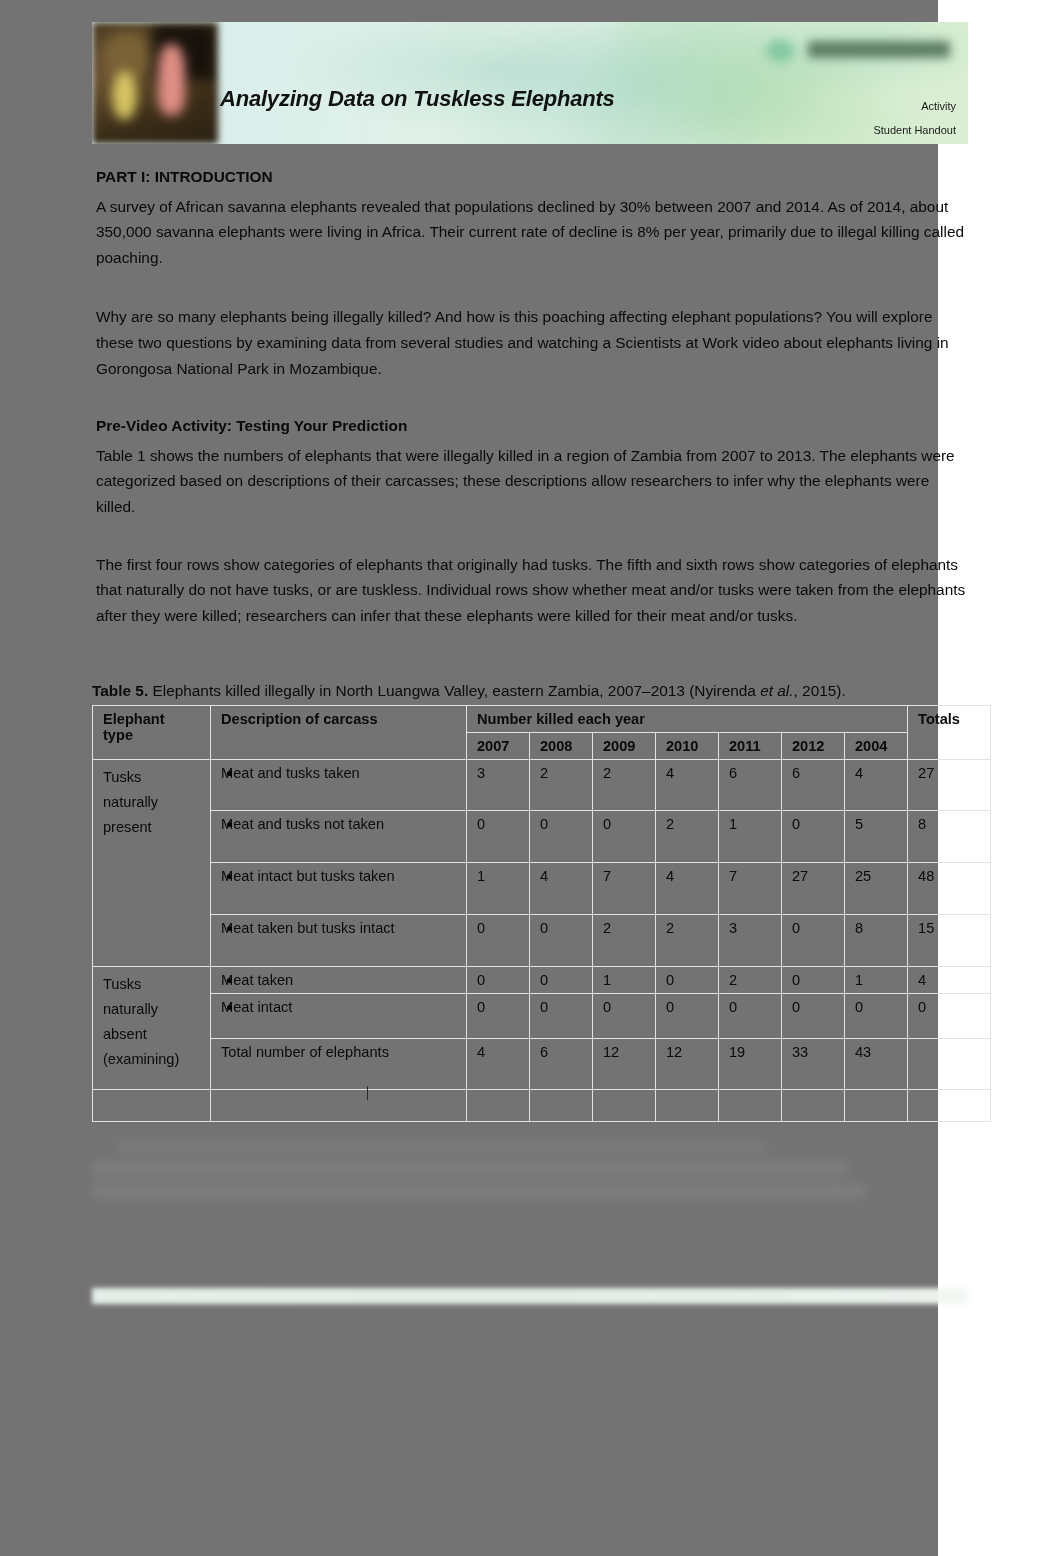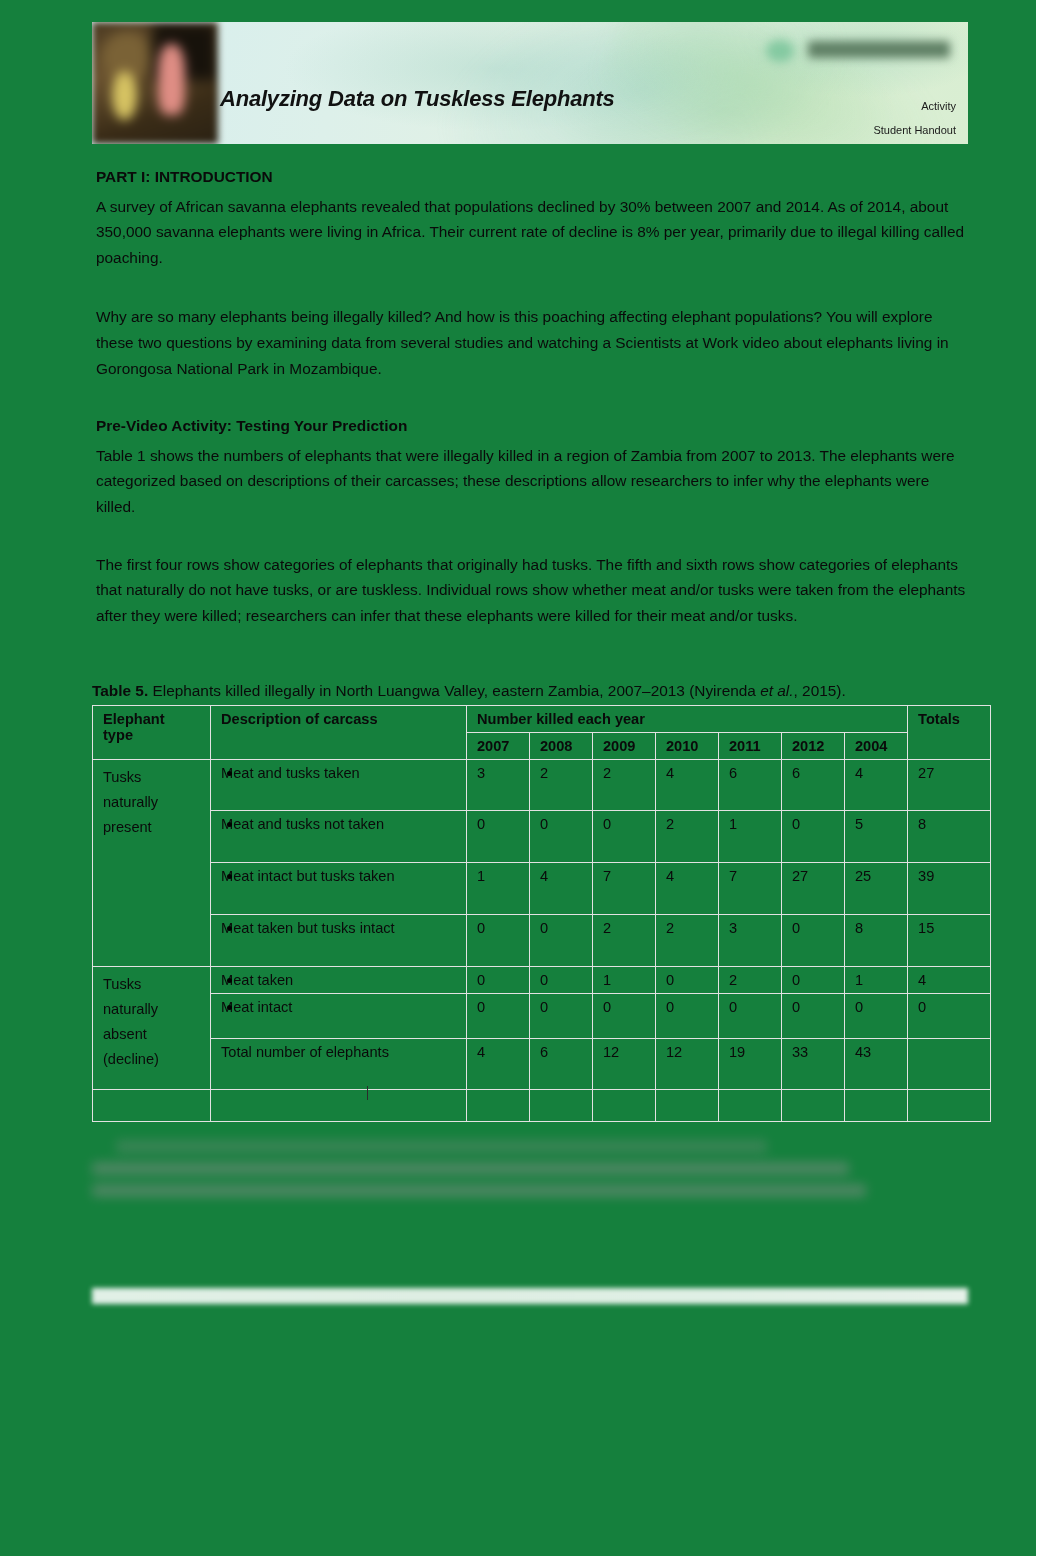--- a/index.html
+++ b/index.html
@@ -13,23 +13,23 @@
     height: 1556px;
     position: relative;
     font-family: "Liberation Sans", sans-serif;
     color: #000000;
     overflow: hidden;
   }
 
   .page {
     position: absolute;
     left: 0; top: 0;
-    width: 1036px;
+    width: 938px;
     height: 1556px;
-    background: #15803d;
+    background: #737373;
   }
 
   
   .banner {
     position: absolute;
     left: 92px;
     top: 22px;
     width: 876px;
     height: 122px;
     background:
@@ -415,21 +415,21 @@
             <span class="bullet"></span>
             <span>Meat intact but tusks taken</span>
           </td>
           <td class="num">1</td>
           <td class="num">4</td>
           <td class="num">7</td>
           <td class="num">4</td>
           <td class="num">7</td>
           <td class="num">27</td>
           <td class="num">25</td>
-          <td class="num">39</td>
+          <td class="num">48</td>
         </tr>
 
         <tr class="tall-b">
           <td class="desc-cell">
             <span class="bullet"></span>
             <span>Meat taken but tusks intact</span>
           </td>
           <td class="num">0</td>
           <td class="num">0</td>
           <td class="num">2</td>
@@ -438,21 +438,21 @@
           <td class="num">0</td>
           <td class="num">8</td>
           <td class="num">15</td>
         </tr>
 
         <tr class="short">
           <td rowspan="3" class="row-type">
             <div>Tusks</div>
             <div>naturally</div>
             <div>absent</div>
-            <div>(decline)</div>
+            <div>(examining)</div>
           </td>
           <td class="desc-cell">
             <span class="bullet"></span>
             <span>Meat taken</span>
           </td>
           <td class="num">0</td>
           <td class="num">0</td>
           <td class="num">1</td>
           <td class="num">0</td>
           <td class="num">2</td>

